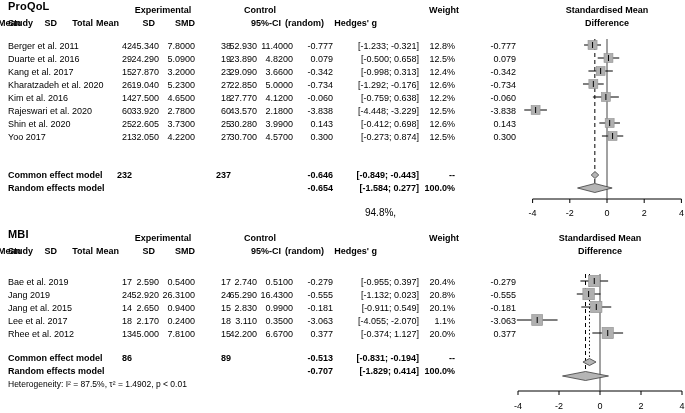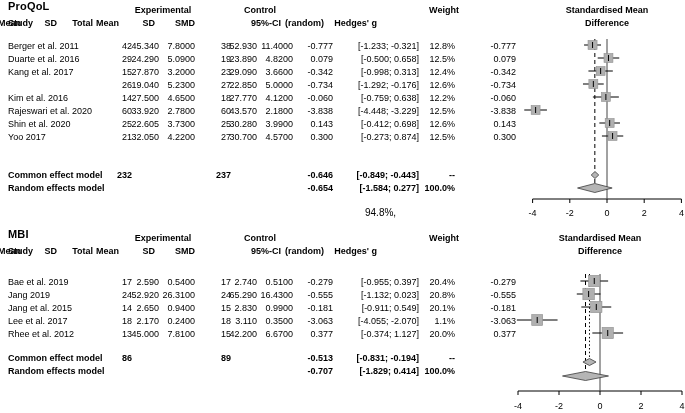--- a/index.html
+++ b/index.html
@@ -76,20 +76,21 @@
           <span class="t" style="right: 490px; top: 0px;">3.2000</span>
           <span class="t" style="right: 454px; top: 0px;">23</span>
           <span class="t" style="right: 428px; top: 0px;">29.090</span>
           <span class="t" style="right: 392px; top: 0px;">3.6600</span>
           <span class="t" style="right: 352px; top: 0px;">-0.342</span>
           <span class="t" style="right: 266px; top: 0px;">[-0.998; 0.313]</span>
           <span class="t" style="right: 230px; top: 0px;">12.4%</span>
           <span class="t" style="right: 169px; top: 0px;">-0.342</span>
         </div>
         <div class="row" style="top: 79px;">
+          <span class="t" style="left: 8px; top: 0px;">Kharatzadeh et al. 2020</span>
           <span class="t" style="right: 553px; top: 0px;">26</span>
           <span class="t" style="right: 526px; top: 0px; text-align: right;">19.040</span>
           <span class="t" style="right: 490px; top: 0px;">5.2300</span>
           <span class="t" style="right: 454px; top: 0px;">27</span>
           <span class="t" style="right: 428px; top: 0px;">22.850</span>
           <span class="t" style="right: 392px; top: 0px;">5.0000</span>
           <span class="t" style="right: 352px; top: 0px;">-0.734</span>
           <span class="t" style="right: 266px; top: 0px;">[-1.292; -0.176]</span>
           <span class="t" style="right: 230px; top: 0px;">12.6%</span>
           <span class="t" style="right: 169px; top: 0px;">-0.734</span>
@@ -297,20 +298,21 @@
           <span class="t b" style="right: 266px; top: 0px;">[-0.831; -0.194]</span>
           <span class="t b" style="right: 230px; top: 0px;">--</span>
         </div>
         <div class="row" style="top: 137px;">
           <span class="t b" style="left: 8px; top: 0px;">Random effects model</span>
           <span class="t b" style="right: 352px; top: 0px;">-0.707</span>
           <span class="t b" style="right: 266px; top: 0px;">[-1.829; 0.414]</span>
           <span class="t b" style="right: 230px; top: 0px;">100.0%</span>
         </div>
       </div>
+    <span class="t het" style="left:8px;top:150px">Heterogeneity: I² = 87.5%, τ² = 1.4902, p &lt; 0.01</span>
     <svg class="plot" id="plot-1" width="685" height="185">
         <line x1="518" y1="163" x2="682" y2="163" stroke="#000" stroke-width="1"></line>
         <line x1="518" y1="163" x2="518" y2="167" stroke="#000" stroke-width="1"></line>
         <text x="518" y="181" text-anchor="middle">-4</text>
         <line x1="559" y1="163" x2="559" y2="167" stroke="#000" stroke-width="1"></line>
         <text x="559" y="181" text-anchor="middle">-2</text>
         <line x1="600" y1="163" x2="600" y2="167" stroke="#000" stroke-width="1"></line>
         <text x="600" y="181" text-anchor="middle">0</text>
         <line x1="641" y1="163" x2="641" y2="167" stroke="#000" stroke-width="1"></line>
         <text x="641" y="181" text-anchor="middle">2</text>

